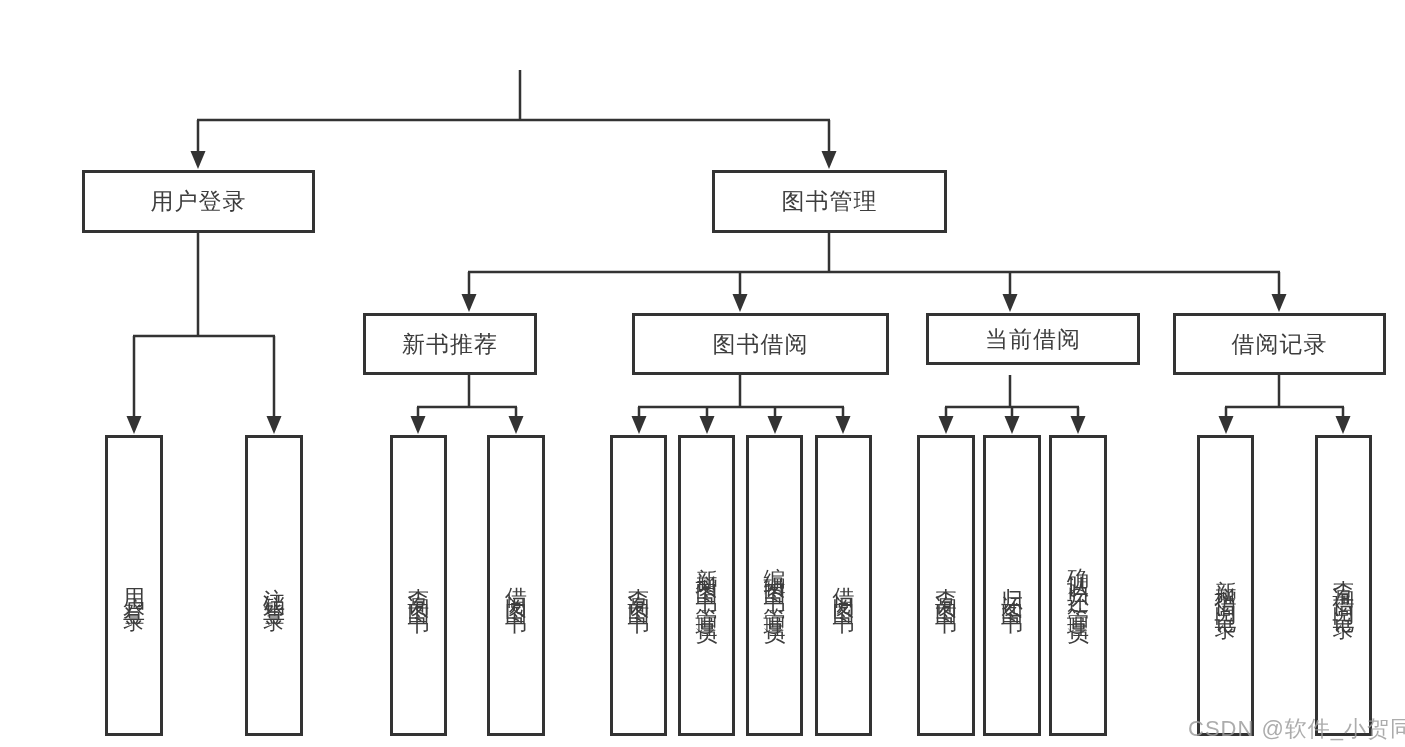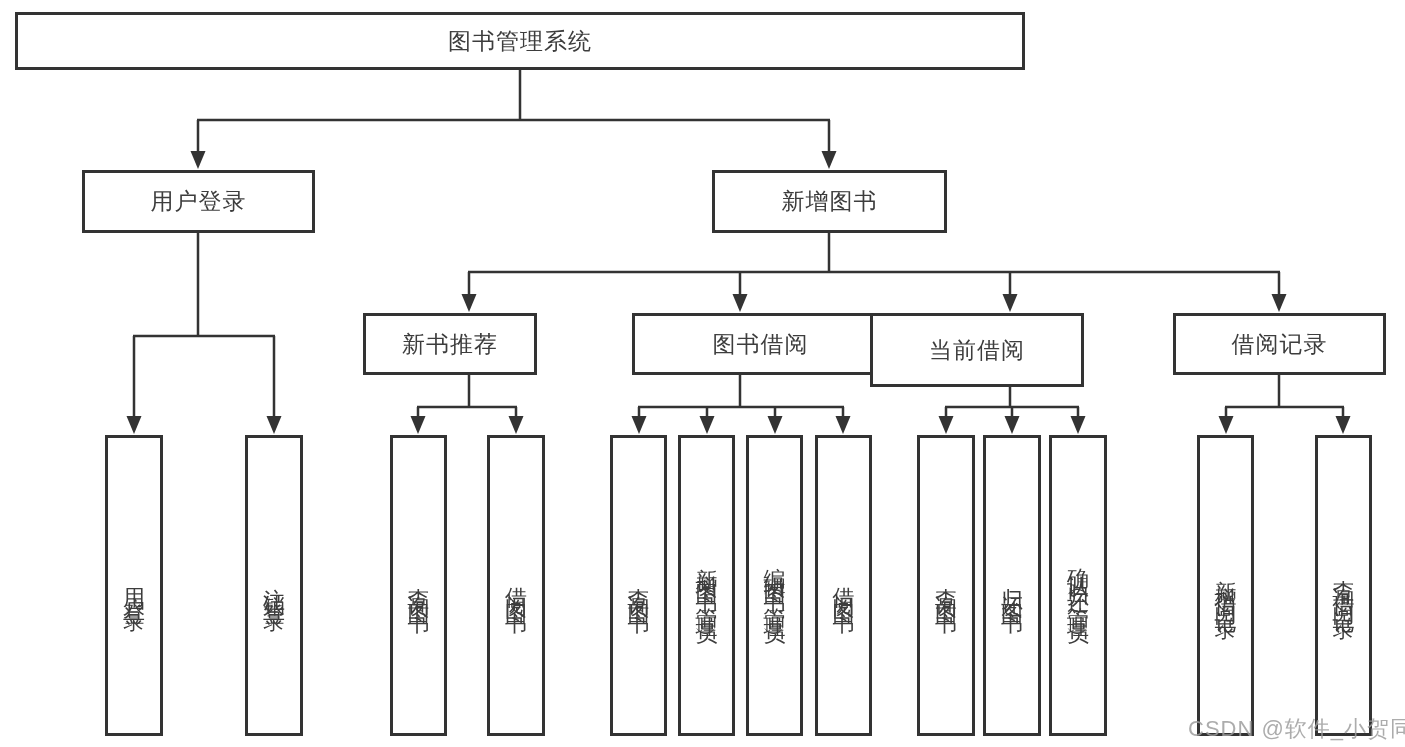--- a/index.html
+++ b/index.html
@@ -17,21 +17,21 @@
   .node.v span{
     writing-mode:vertical-rl;text-orientation:mixed;
     font-size:22px;letter-spacing:8px;line-height:1;white-space:nowrap;
   }
   
   .n-root{left:15px;top:12px;width:1010px;height:58px;}
   .n-l2a{left:82px;top:170px;width:233px;height:63px;}
   .n-l2b{left:712px;top:170px;width:235px;height:63px;}
   .n-l3a{left:363px;top:313px;width:174px;height:62px;}
   .n-l3b{left:632px;top:313px;width:257px;height:62px;}
-  .n-l3c{left:870px;top:313px;width:214px;height:74px;}
+  .n-l3c{left:926px;top:313px;width:214px;height:52px;}
   .n-l3d{left:1173px;top:313px;width:213px;height:62px;}
   .leaf{top:435px;width:58px;height:301px;}
   .g1b1{left:105px;} .g1b2{left:245px;}
   .g2b1{left:390px;width:57px;} .g2b2{left:487px;}
   .g3b1{left:610px;width:57px;} .g3b2{left:678px;width:57px;}
   .g3b3{left:746px;width:57px;} .g3b4{left:815px;width:57px;}
   .g4b1{left:917px;} .g4b2{left:983px;} .g4b3{left:1049px;}
   .g5b1{left:1197px;width:57px;} .g5b2{left:1315px;width:57px;}
   .watermark{
     position:absolute;left:1188px;top:714px;font-size:22px;
@@ -73,29 +73,26 @@
       <polygon points="699.5,416 714.5,416 707,434" fill="#333333"></polygon>
       <polygon points="767.5,416 782.5,416 775,434" fill="#333333"></polygon>
       <polygon points="835.5,416 850.5,416 843,434" fill="#333333"></polygon>
       <polygon points="938.5,416 953.5,416 946,434" fill="#333333"></polygon>
       <polygon points="1004.5,416 1019.5,416 1012,434" fill="#333333"></polygon>
       <polygon points="1070.5,416 1085.5,416 1078,434" fill="#333333"></polygon>
       <polygon points="1218.5,416 1233.5,416 1226,434" fill="#333333"></polygon>
       <polygon points="1335.5,416 1350.5,416 1343,434" fill="#333333"></polygon>
     </svg>
 
-  <div class="node h n-root">
-    <span>图书管理系统</span>
-  </div>
 
   <div class="node h n-l2a">
     <span>用户登录</span>
   </div>
   <div class="node h n-l2b">
-    <span>新增图书</span>
+    <span>图书管理</span>
   </div>
 
   <div class="node h n-l3a">
     <span>新书推荐</span>
   </div>
   <div class="node h n-l3b">
     <span>图书借阅</span>
   </div>
   <div class="node h n-l3c">
     <span>当前借阅</span>

